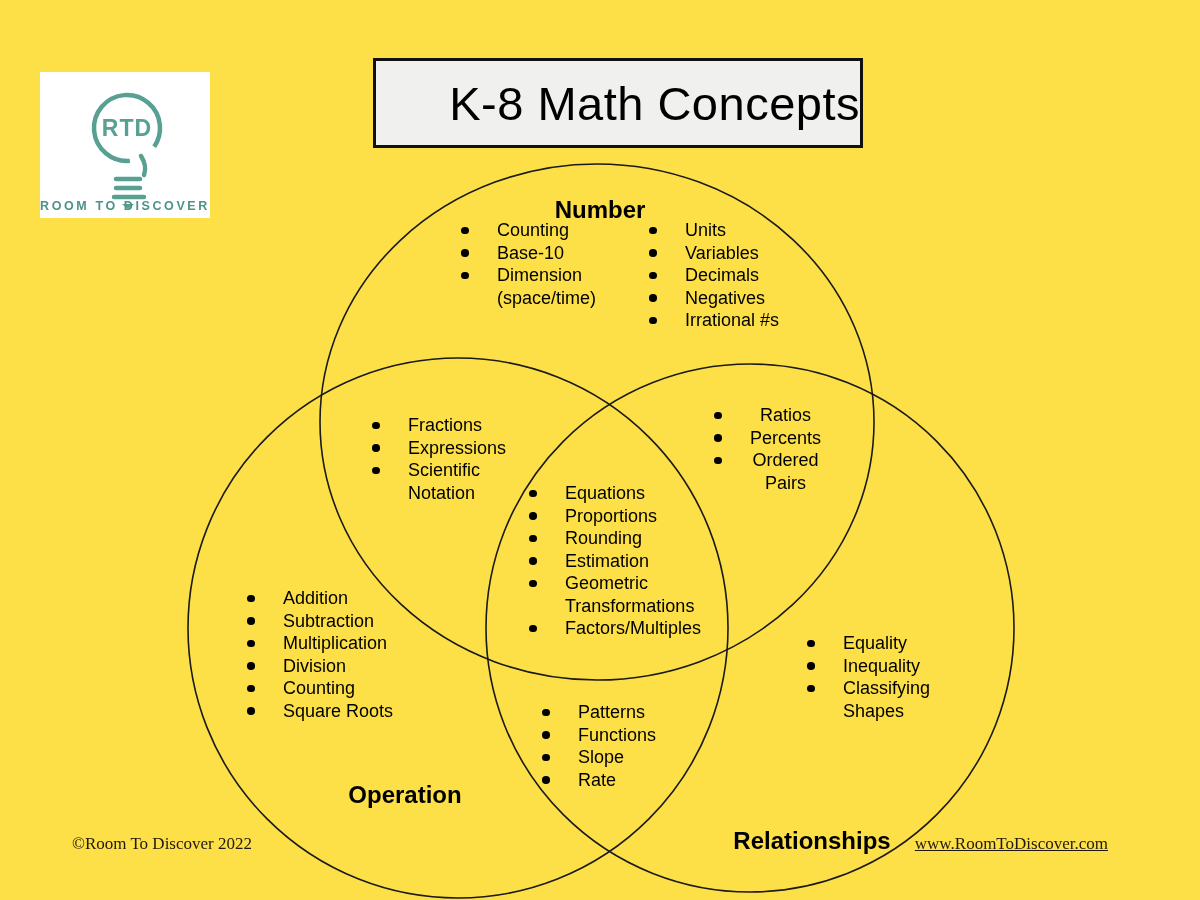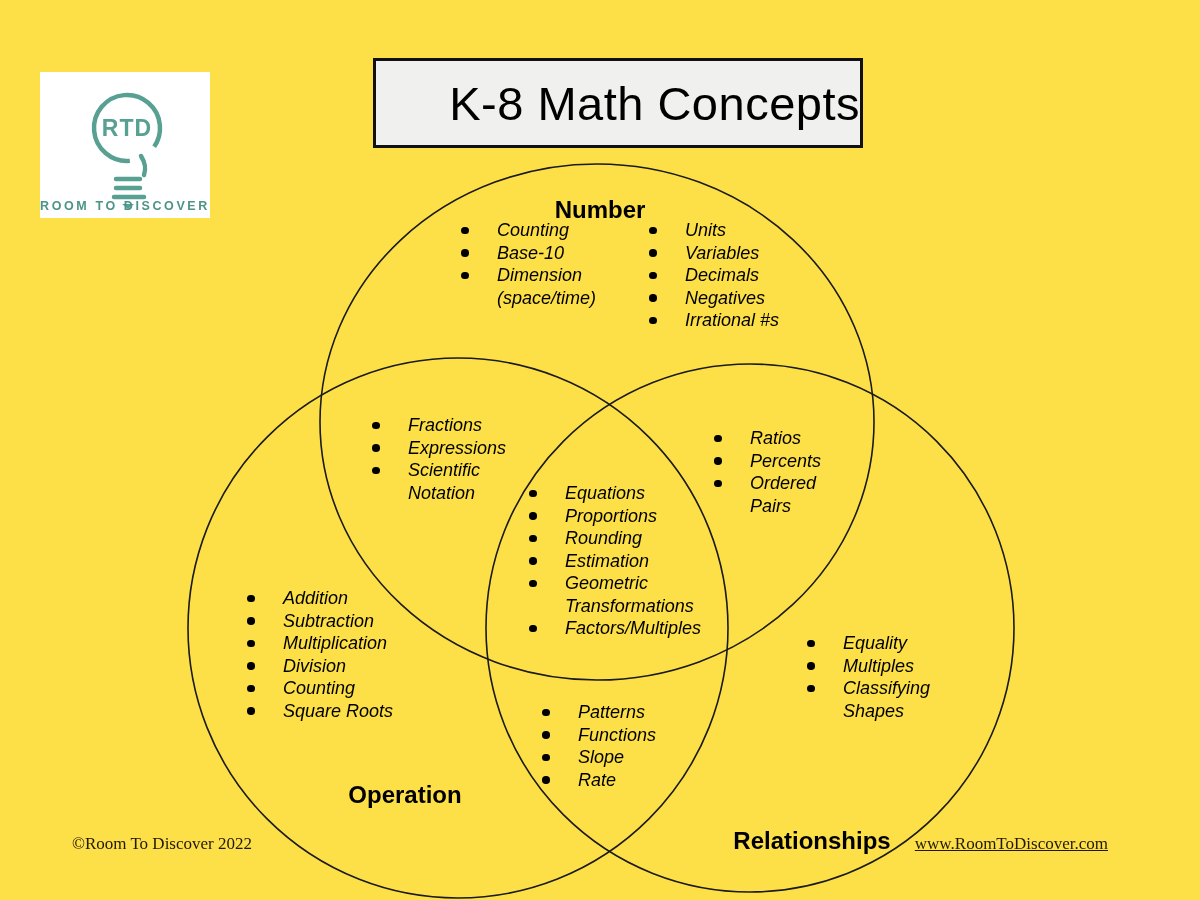--- a/index.html
+++ b/index.html
@@ -35,21 +35,21 @@
     position:absolute; transform:translateX(-50%);
     font-size:24px; font-weight:bold; white-space:nowrap;margin-top:6px;
   }
   #lbl-number        { left:600px; top:190px; }
   #lbl-operation     { left:405px; top:775px; }
   #lbl-relationships { left:812px; top:821px; }
 
   
   .region { position:absolute; font-size:18px; }
   .vline  { position:relative; height:22.5px; line-height:22.5px;
-            padding-left:38px; white-space:nowrap;font-style:italic; }
+            padding-left:38px; white-space:nowrap; }
   .vline .dot {
     position:absolute; left:2px; top:7.5px; width:7.5px; height:7.5px;
     border-radius:50%; background:#000;
   }
 
   
   .footer-left, .footer-right {
     position:absolute; top:834px; font-family:"Liberation Serif", serif;
     font-size:17px; color:#20180e; white-space:nowrap;
   }
@@ -101,21 +101,21 @@
         <div class="vline"><span class="dot"></span><span>Decimals</span></div>
         <div class="vline"><span class="dot"></span><span>Negatives</span></div>
         <div class="vline"><span class="dot"></span><span>Irrational #s</span></div>
       </div>
       <div class="region" style="left: 370px; top: 414px;">
         <div class="vline"><span class="dot"></span><span>Fractions</span></div>
         <div class="vline"><span class="dot"></span><span>Expressions</span></div>
         <div class="vline"><span class="dot"></span><span>Scientific</span></div>
         <div class="vline"><span>Notation</span></div>
       </div>
-      <div class="region" style="left: 712px; top: 427px;">
+      <div class="region" style="left: 712px; top: 404px; text-align: center;">
         <div class="vline"><span class="dot"></span><span>Ratios</span></div>
         <div class="vline"><span class="dot"></span><span>Percents</span></div>
         <div class="vline"><span class="dot"></span><span>Ordered</span></div>
         <div class="vline"><span>Pairs</span></div>
       </div>
       <div class="region" style="left: 527px; top: 482px;">
         <div class="vline"><span class="dot"></span><span>Equations</span></div>
         <div class="vline"><span class="dot"></span><span>Proportions</span></div>
         <div class="vline"><span class="dot"></span><span>Rounding</span></div>
         <div class="vline"><span class="dot"></span><span>Estimation</span></div>
@@ -132,21 +132,21 @@
         <div class="vline"><span class="dot"></span><span>Square Roots</span></div>
       </div>
       <div class="region" style="left: 540px; top: 701px;">
         <div class="vline"><span class="dot"></span><span>Patterns</span></div>
         <div class="vline"><span class="dot"></span><span>Functions</span></div>
         <div class="vline"><span class="dot"></span><span>Slope</span></div>
         <div class="vline"><span class="dot"></span><span>Rate</span></div>
       </div>
       <div class="region" style="left: 805px; top: 632px;">
         <div class="vline"><span class="dot"></span><span>Equality</span></div>
-        <div class="vline"><span class="dot"></span><span>Multiples</span></div>
+        <div class="vline"><span class="dot"></span><span>Inequality</span></div>
         <div class="vline"><span class="dot"></span><span>Classifying</span></div>
         <div class="vline"><span>Shapes</span></div>
       </div>
     </div>
 
   <div class="footer-left">©Room To Discover 2022</div>
   <a class="footer-right" href="#">www.RoomToDiscover.com</a>
 
 </div>
 

